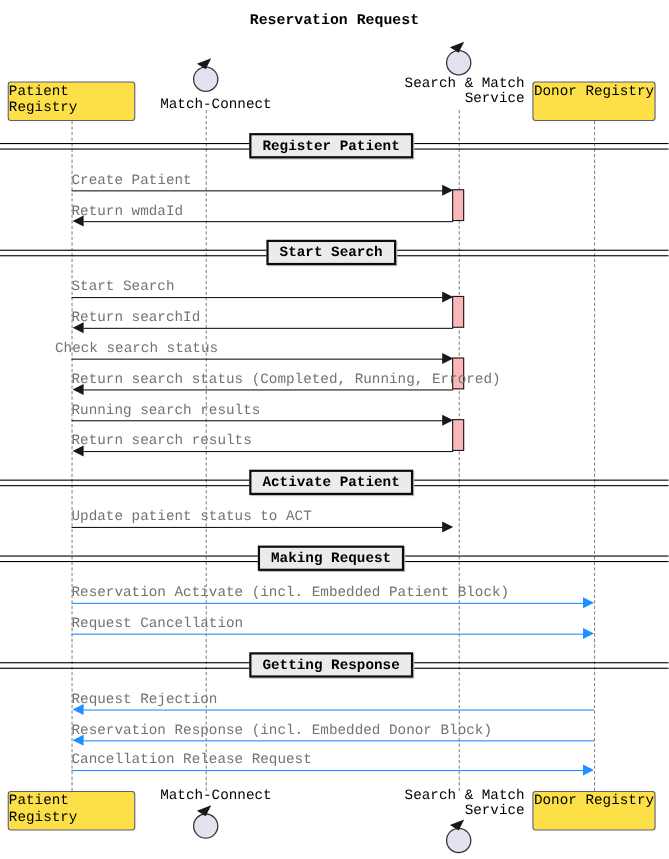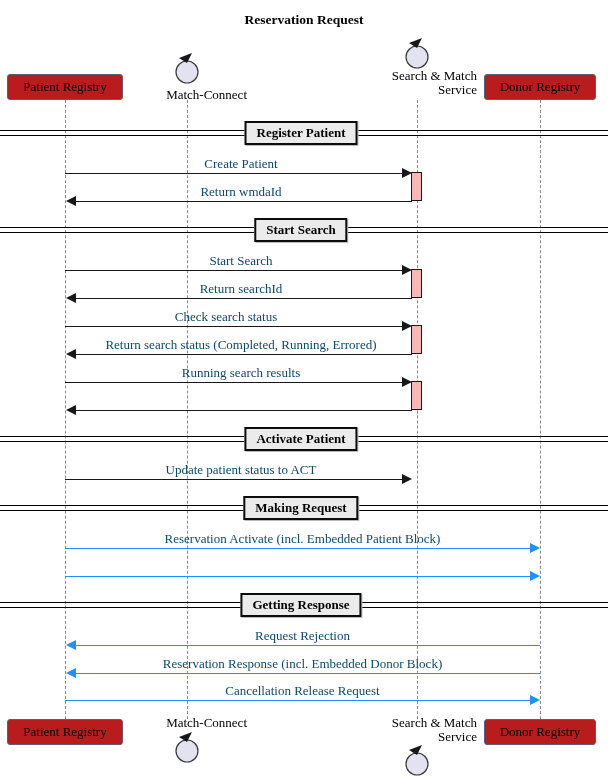--- a/index.html
+++ b/index.html
@@ -1,34 +1,34 @@
 <!DOCTYPE html>
 <html><head>
 <meta charset="utf-8">
 <style>
   html,body{margin:0;padding:0;background:#ffffff;}
   .canvas{
     position:relative;width:608px;height:781px;background:#ffffff;overflow:hidden;
-    font-family:Liberation Serif, serif;color:#111;
+    font-family:Liberation Mono, monospace;color:#111;
   }
   .title{position:absolute;top:12px;left:0;width:608px;text-align:center;
     font-size:13.5px;font-weight:bold;color:#000;}
   .lifeline{position:absolute;top:100px;height:619px;width:0;
     border-left:1px dashed #8a8a8a;}
-  .pbox{position:absolute;height:26px;box-sizing:border-box;background:#b91c1c;
+  .pbox{position:absolute;height:36px;box-sizing:border-box;background:#fde047;
     border:1px solid #5d5d7a;border-radius:3px;font-size:13px;color:#000;
-    display:flex;align-items:center;justify-content:center;}
+    display:flex;align-items:flex-start;justify-content:center;}
   .plabel{position:absolute;font-size:13px;color:#000;text-align:right;line-height:14px;}
   .ctl-icon{position:absolute;}
   .divline{position:absolute;left:0;width:608px;height:4px;box-sizing:content-box;
     border-top:1px solid #000;border-bottom:1px solid #000;}
   .divbox{position:absolute;transform:translateX(-50%);background:#EBEBEB;
     border:2px solid #0c0c0c;padding:2px 10px;font-size:13px;font-weight:bold;
     color:#000;white-space:nowrap;box-shadow:1px 1px 0 #bbb;}
-  .msg-label{position:absolute;font-size:13px;color:#0c4a6e;text-align:center;
+  .msg-label{position:absolute;font-size:13px;color:#737373;
     white-space:nowrap;height:15px;line-height:15px;}
   .msg-line{position:absolute;height:0;border-top:1px solid #181818;}
   .msg-line.blue{border-top-color:#1E90FF;}
   .ah{position:absolute;width:0;height:0;border-top:5px solid transparent;
     border-bottom:5px solid transparent;}
   .ah-r{border-left:10px solid #181818;}
   .ah-l{border-right:10px solid #181818;}
   .ah-r.blue{border-left-color:#1E90FF;}
   .ah-l.blue{border-right-color:#1E90FF;}
   .activation{position:absolute;left:411px;width:11px;box-sizing:border-box;
@@ -111,31 +111,33 @@
   <div class="ah ah-r" style="left:402px;top:321px"></div>
 
   <div class="msg-label" style="left:65px;width:352px;top:337px">Return search status (Completed, Running, Errored)</div>
   <div class="msg-line" style="left:76px;width:336px;top:354px"></div>
   <div class="ah ah-l" style="left:66px;top:349px"></div>
 
   <div class="msg-label" style="left:65px;width:352px;top:365px">Running search results</div>
   <div class="msg-line" style="left:65px;width:338px;top:382px"></div>
   <div class="ah ah-r" style="left:402px;top:377px"></div>
 
+  <div class="msg-label" style="left:65px;width:352px;top:393px">Return search results</div>
   <div class="msg-line" style="left:76px;width:336px;top:410px"></div>
   <div class="ah ah-l" style="left:66px;top:405px"></div>
 
   <div class="msg-label" style="left:65px;width:352px;top:462px">Update patient status to ACT</div>
   <div class="msg-line" style="left:65px;width:338px;top:479px"></div>
   <div class="ah ah-r" style="left:402px;top:474px"></div>
 
   <div class="msg-label" style="left:65px;width:475px;top:531px">Reservation Activate (incl. Embedded Patient Block)</div>
   <div class="msg-line blue" style="left:65px;width:466px;top:548px"></div>
   <div class="ah ah-r blue" style="left:530px;top:543px"></div>
 
+  <div class="msg-label" style="left:65px;width:475px;top:559px">Request Cancellation</div>
   <div class="msg-line blue" style="left:65px;width:466px;top:576px"></div>
   <div class="ah ah-r blue" style="left:530px;top:571px"></div>
 
   <div class="msg-label" style="left:65px;width:475px;top:628px">Request Rejection</div>
   <div class="msg-line blue" style="left:76px;width:464px;top:645px"></div>
   <div class="ah ah-l blue" style="left:66px;top:640px"></div>
 
   <div class="msg-label" style="left:65px;width:475px;top:656px">Reservation Response (incl. Embedded Donor Block)</div>
   <div class="msg-line blue" style="left:76px;width:464px;top:673px"></div>
   <div class="ah ah-l blue" style="left:66px;top:668px"></div>

